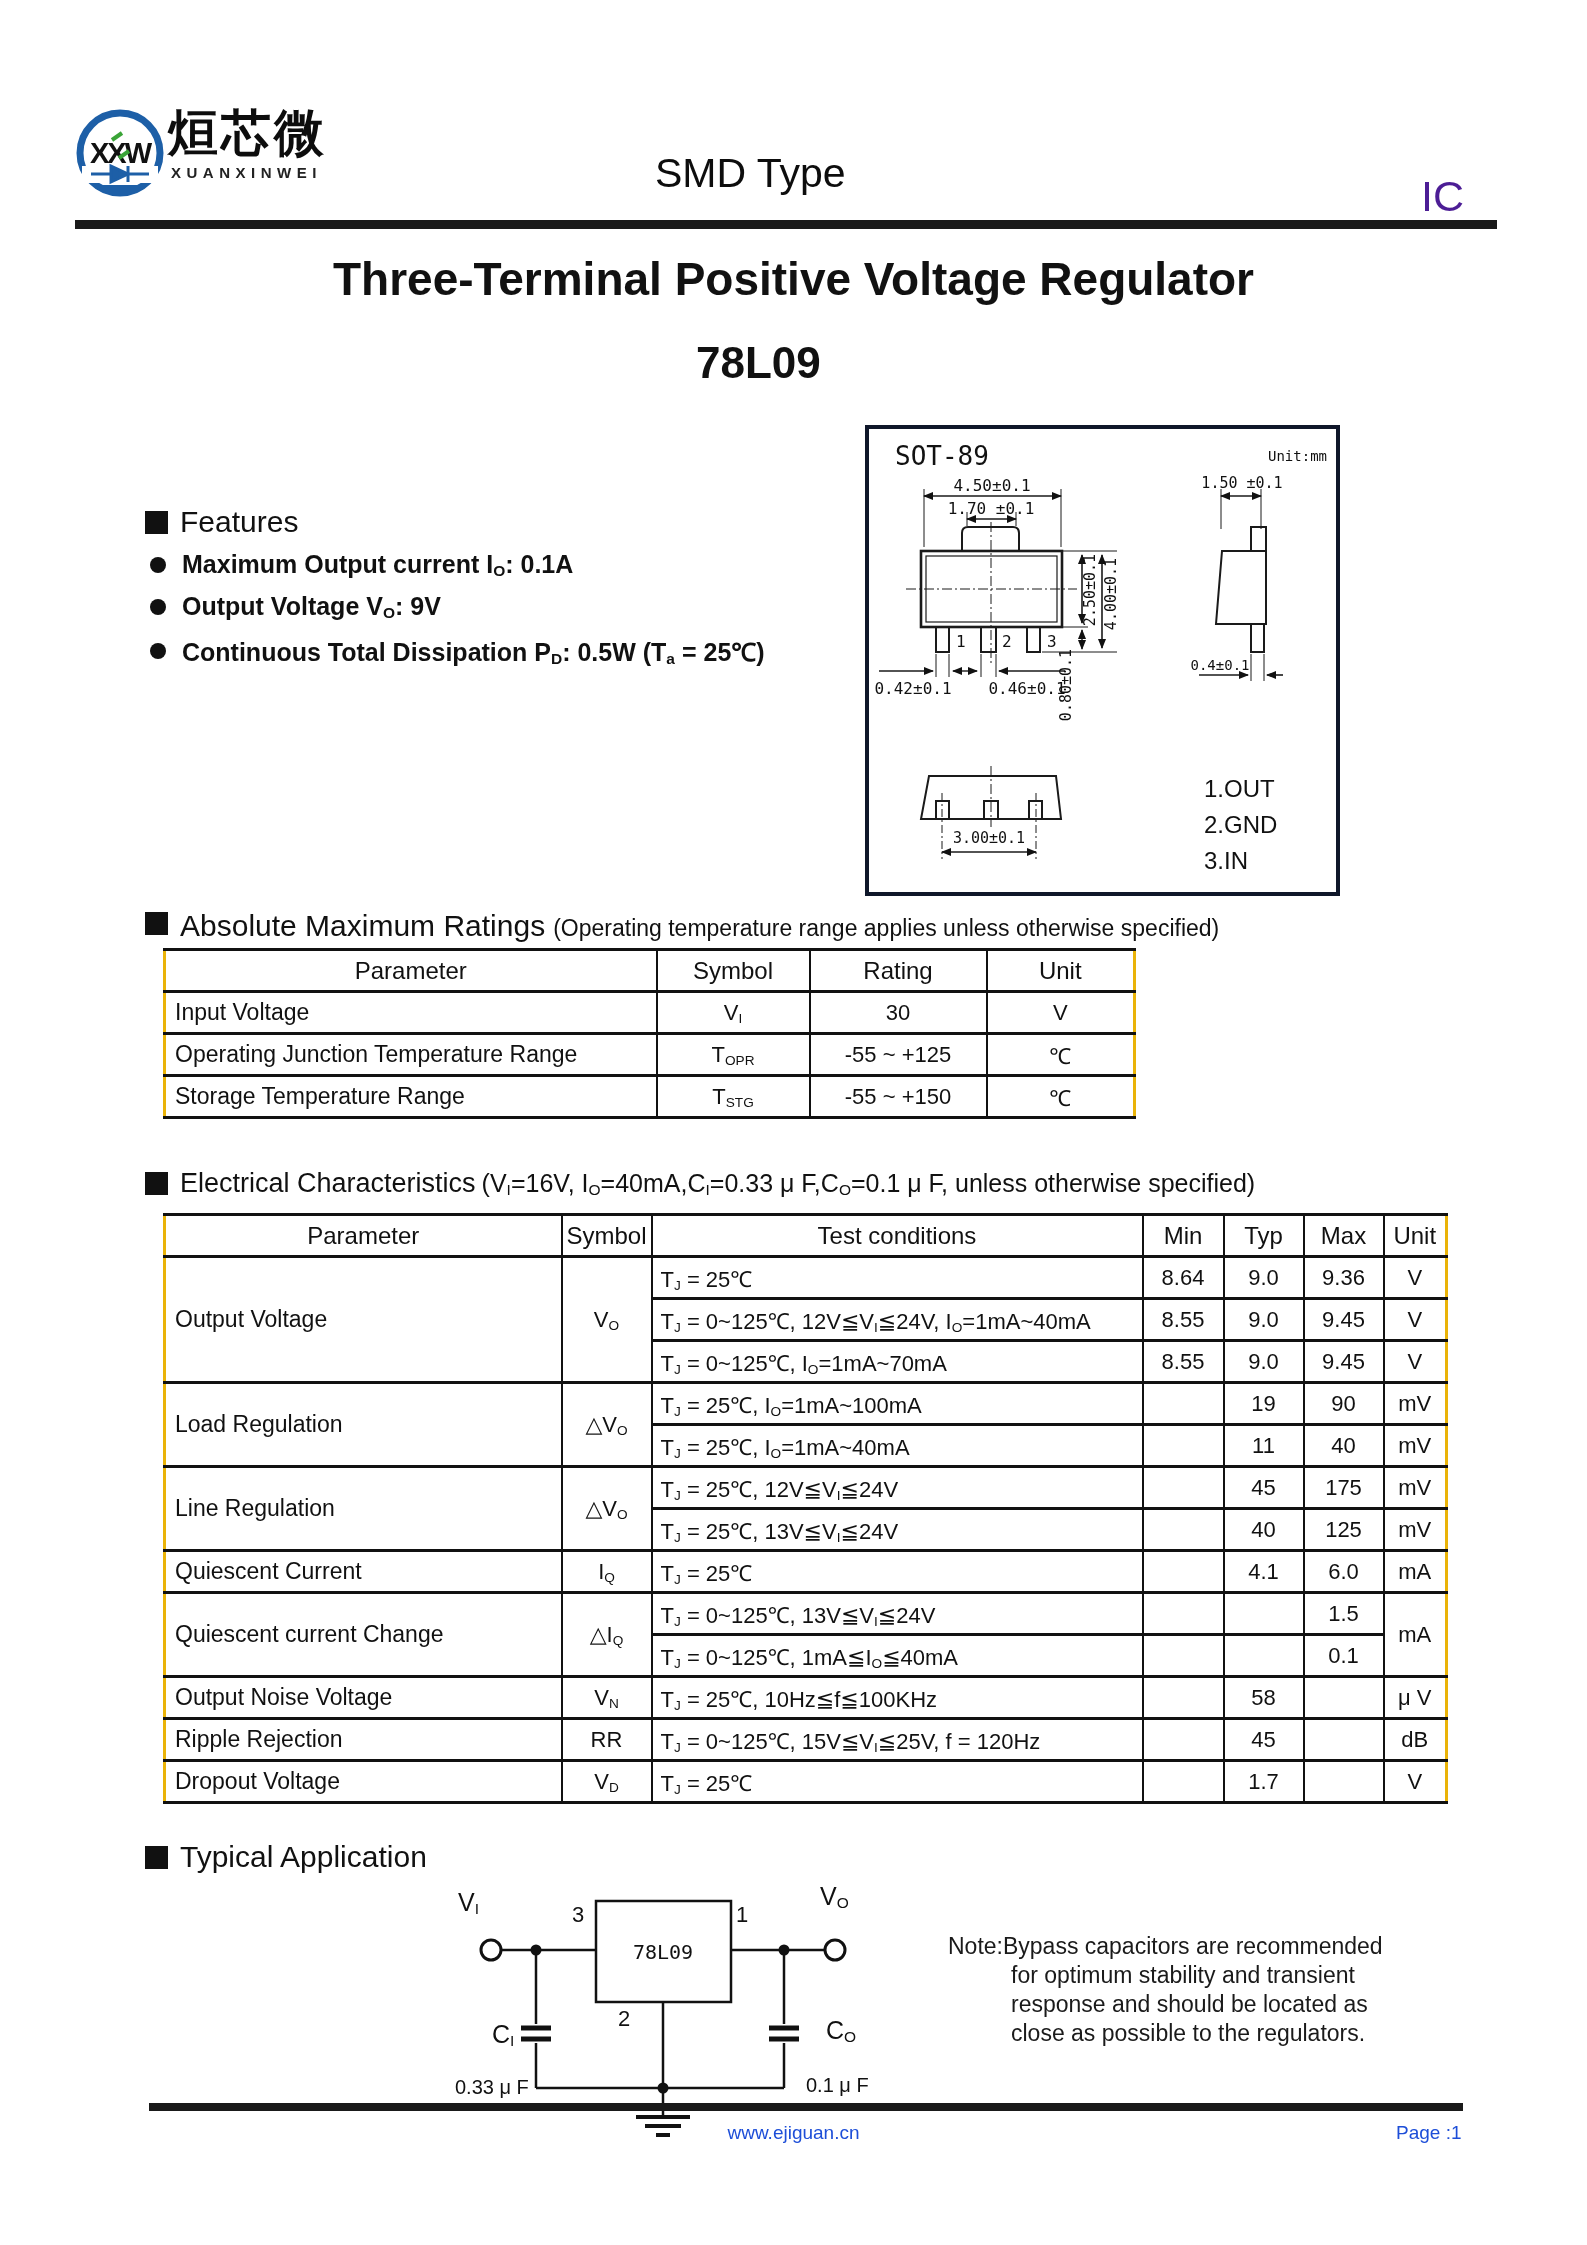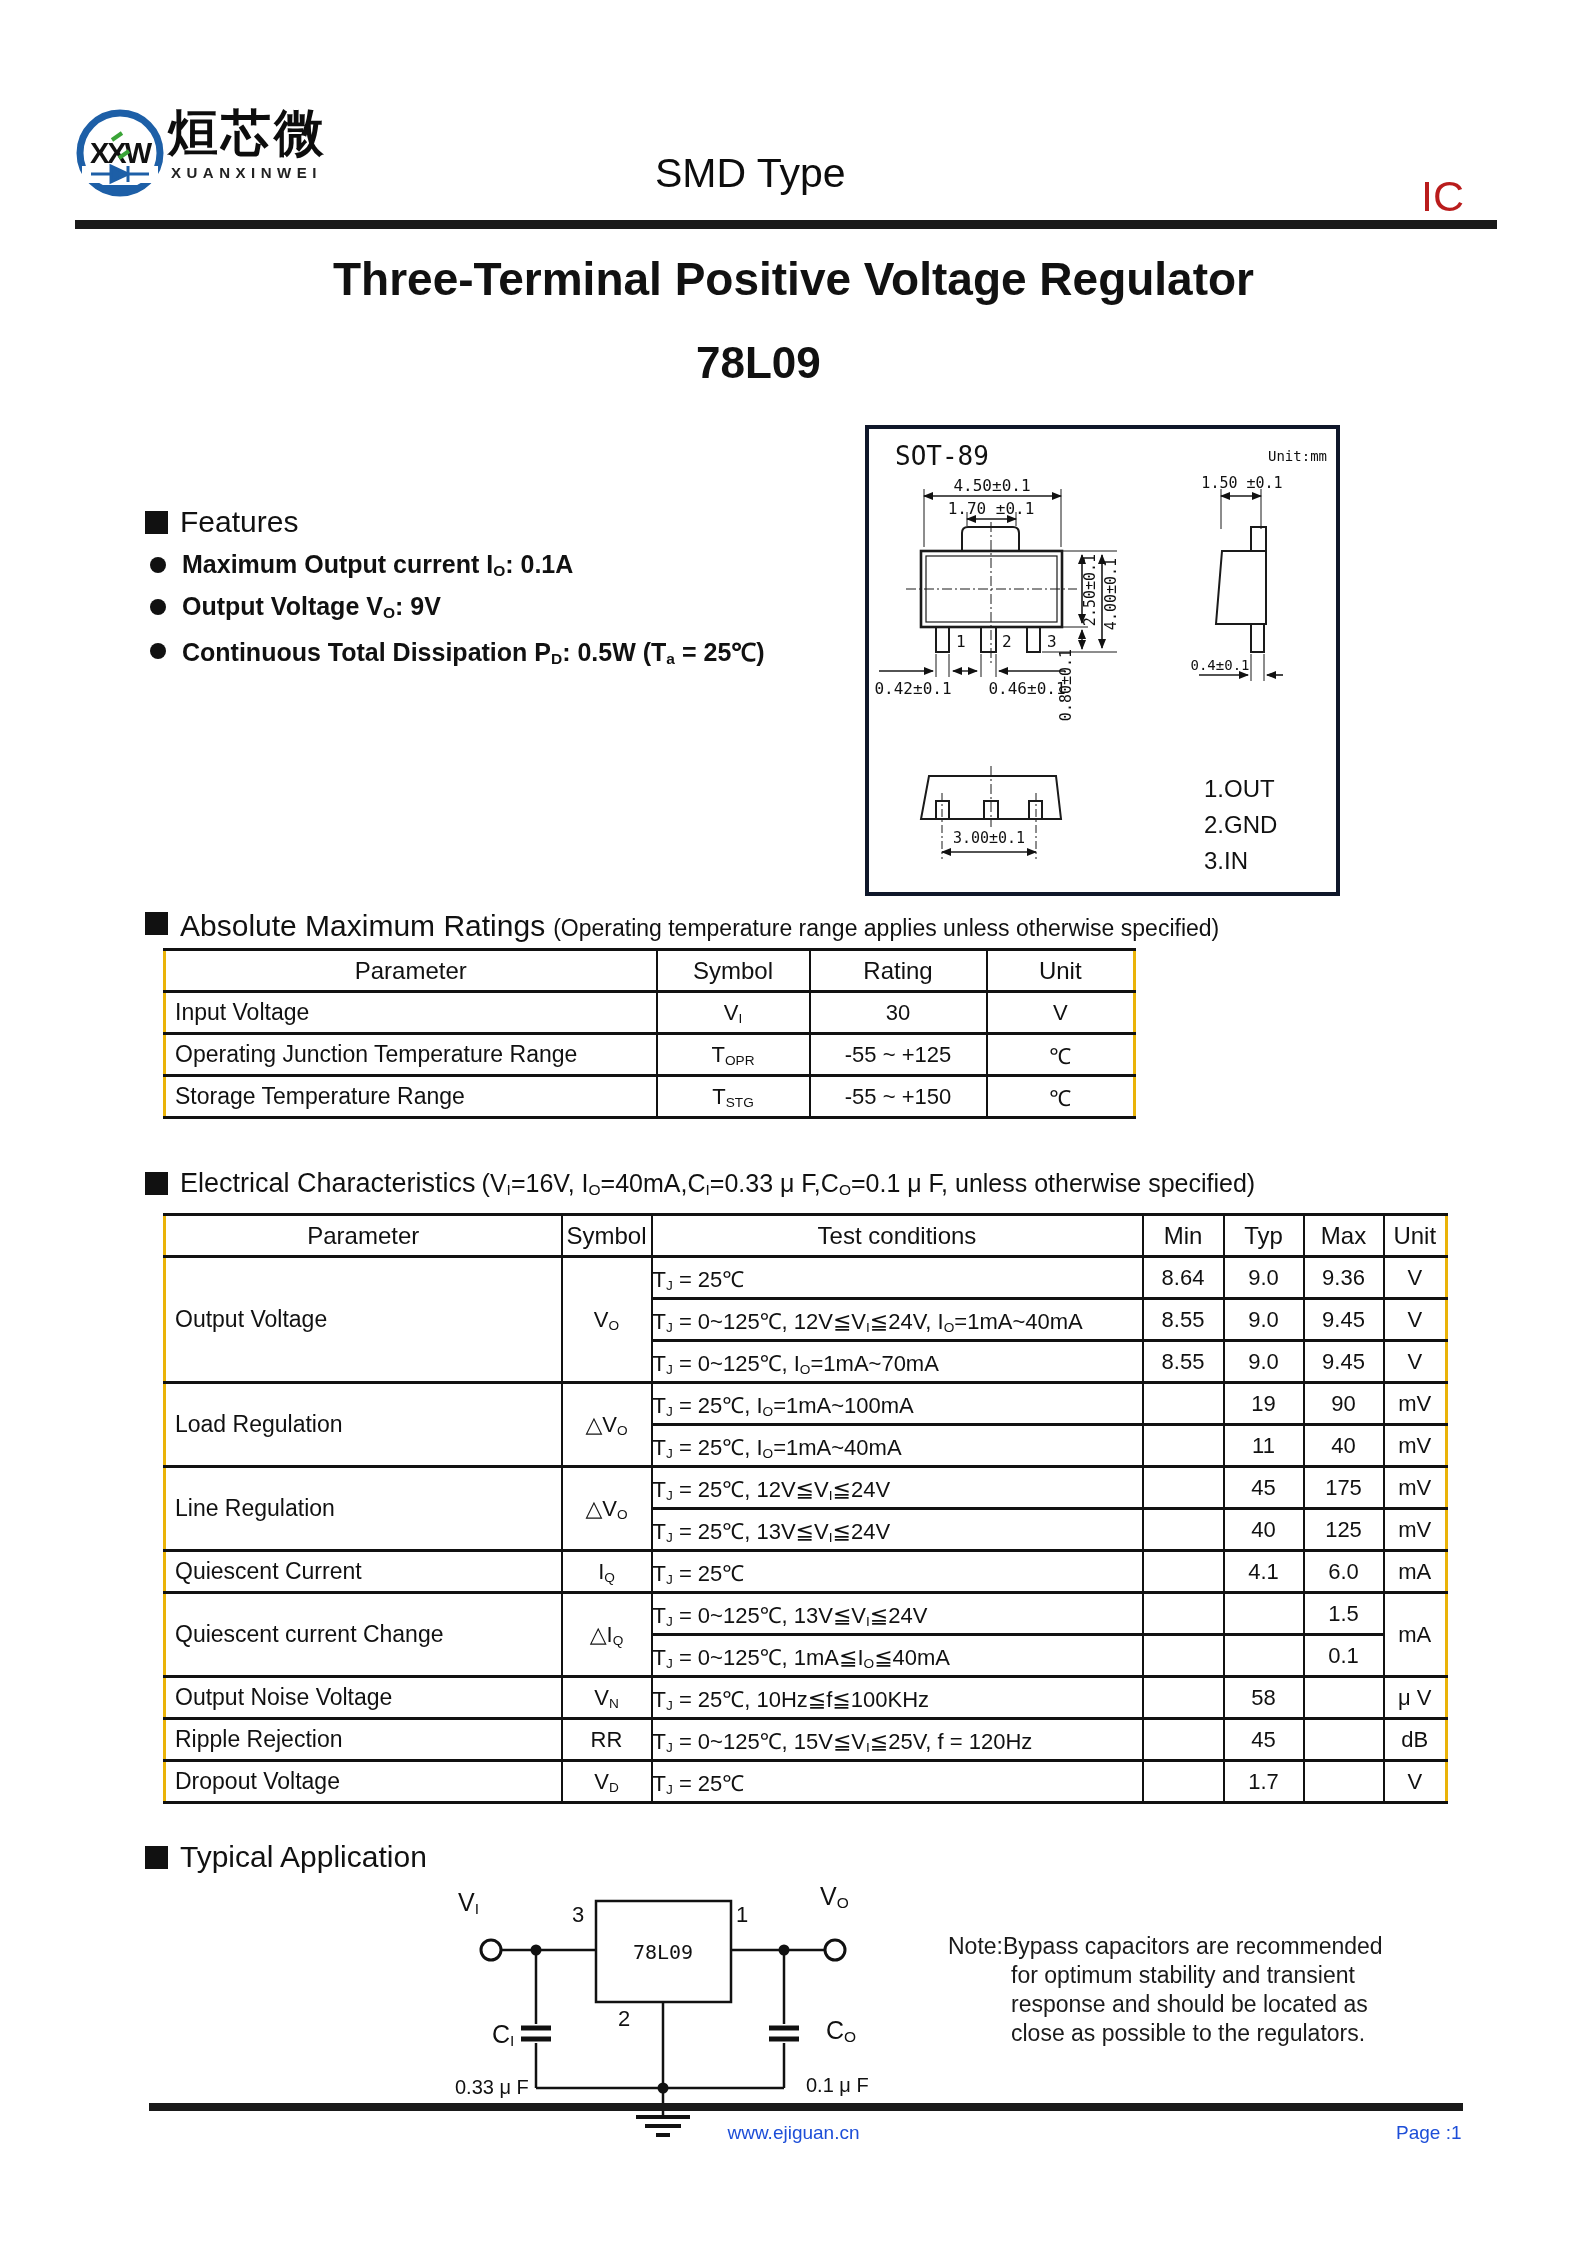--- a/index.html
+++ b/index.html
@@ -4,21 +4,21 @@
 <style>
   html,body{margin:0;padding:0;background:#e8e8e8;}
   .page{position:relative;width:1587px;height:2245px;background:#ffffff;margin:0 auto;
         font-family:"Liberation Sans",sans-serif;color:#111;overflow:hidden;}
   .abs{position:absolute;}
   sub{font-size:62%;vertical-align:baseline;position:relative;top:0.22em;}
   
   .cn-name{font-size:50px;font-weight:bold;letter-spacing:3px;color:#0d0d0d;line-height:1;}
   .latin-name{font-size:15px;font-weight:bold;letter-spacing:5.5px;color:#222;margin-top:4px;}
   .smd-type{font-size:41px;color:#0d0d0d;}
-  .ic-corner{font-size:43px;color:#b91c1c;}
+  .ic-corner{font-size:43px;color:#4c1d95;}
   .rule{background:#1a1a1a;}
   
   .main-title{font-size:46px;font-weight:bold;width:100%;text-align:center;}
   .part-no{font-size:44px;font-weight:bold;}
   
   .sec-head{display:flex;align-items:baseline;}
   .sec-square{width:23px;height:23px;background:#111;display:inline-block;align-self:center;margin-right:12px;flex:0 0 auto;}
   .sec-title{font-size:30px;}
   .sec-sub{font-size:23px;margin-left:8px;margin-top:12px;}
   .sec-sub2{font-size:25px;margin-left:6px;}
@@ -27,21 +27,21 @@
   .feat-dot{width:16px;height:16px;border-radius:50%;background:#111;margin-right:16px;flex:0 0 auto;}
   
   table{border-collapse:collapse;table-layout:fixed;}
   .dtable{border:3px solid #eab308;}
   .dtable th,.dtable td{border-left:2px solid #111;border-right:2px solid #111;
      border-top:3px solid #111;border-bottom:3px solid #111;
      height:39px;padding:0;font-weight:normal;overflow:hidden;white-space:nowrap;}
   .dtable th{font-size:24px;text-align:center;}
   td.c{text-align:center;font-size:22px;}
   td.l{text-align:left;font-size:23px;padding-left:9px;}
-  td.cond{text-align:left;font-size:22px;}
+  td.cond{text-align:left;font-size:22px;padding-left:8px;}
   
   .pkg-box{border:4px solid #0f172a;}
   svg text{fill:#111;}
   .mono{font-family:"DejaVu Sans Mono",monospace;}
   
   .cir-lab{font-size:25px;}
   .cir-pin{font-size:22px;}
   .cir-val{font-size:20px;}
   
   .note{font-size:23px;line-height:29px;color:#1a1a1a;}

